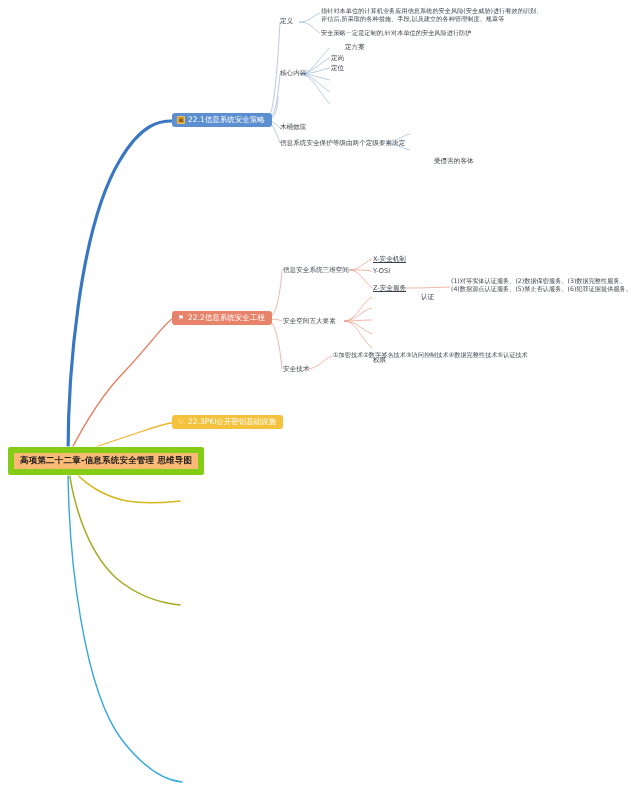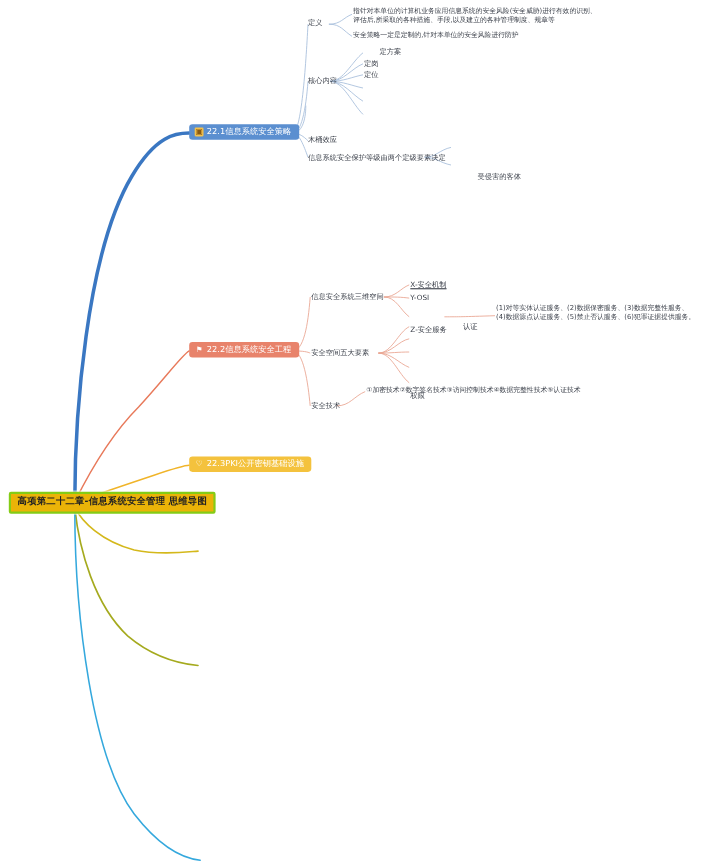--- a/index.html
+++ b/index.html
@@ -9,22 +9,22 @@
     width:640px;height:789px;position:relative;overflow:hidden;
     -webkit-font-smoothing:antialiased;
   }
   #canvas{position:absolute;left:0;top:0;width:640px;height:789px;}
   svg.wires{position:absolute;left:0;top:0;width:640px;height:789px;pointer-events:none;}
 
   
   .root-node{
     position:absolute;
     left:8px;top:447px;
-    background:#eab308;
-    border:2px solid #84cc16;
+    background:#fdba74;
+    border:6px solid #84cc16;
     border-radius:2px;
     padding:3px 6px 4px 6px;
     font-size:8.5px;
     font-weight:bold;
     color:#222;
     letter-spacing:0.2px;
     white-space:nowrap;
     box-shadow:0 0 0 1px rgba(255,255,255,0.6);
     line-height:1.1;
     z-index:40;
@@ -171,21 +171,21 @@
   <div class="lbl" style="left:280px;top:123px;">木桶效应</div>
 
   <div class="lbl" style="left:280px;top:139px;text-align:right;">信息系统安全保护等级由两个定级要素决定</div>
 
   <div class="lbl" style="left:434px;top:129px;margin-top:28px;">受侵害的客体</div>
 
   <div class="lbl" style="left:283px;top:266px;">信息安全系统三维空间</div>
 
   <div class="lbl" style="left:373px;top:255px;text-decoration:underline;">X-安全机制</div>
   <div class="lbl" style="left:373px;top:267px;">Y-OSI</div>
-  <div class="lbl" style="left:373px;top:296px;">Z-安全服务</div>
+  <div class="lbl" style="left:373px;top:284px;text-decoration:underline;">Z-安全服务</div>
 
   <div class="lbl wrap w2 small" style="left:451px;top:277px;">(1)对等实体认证服务、(2)数据保密服务、(3)数据完整性服务、(4)数据源点认证服务、(5)禁止否认服务、(6)犯罪证据提供服务。</div>
 
   <div class="lbl" style="left:283px;top:317px;">安全空间五大要素</div>
 
   <div class="lbl" style="left:373px;top:293px;margin-left:48px;">认证</div>
   <div class="lbl" style="left:373px;top:308px;margin-top:48px;">权限</div>
 
   <div class="lbl" style="left:283px;top:365px;">安全技术</div>
 

